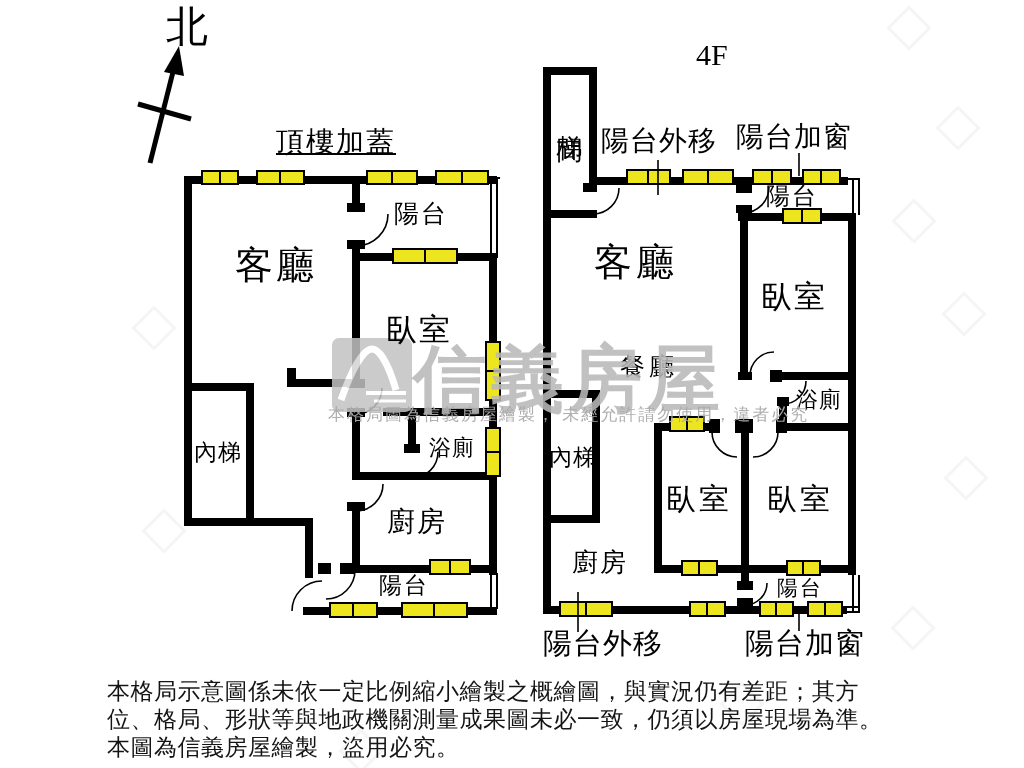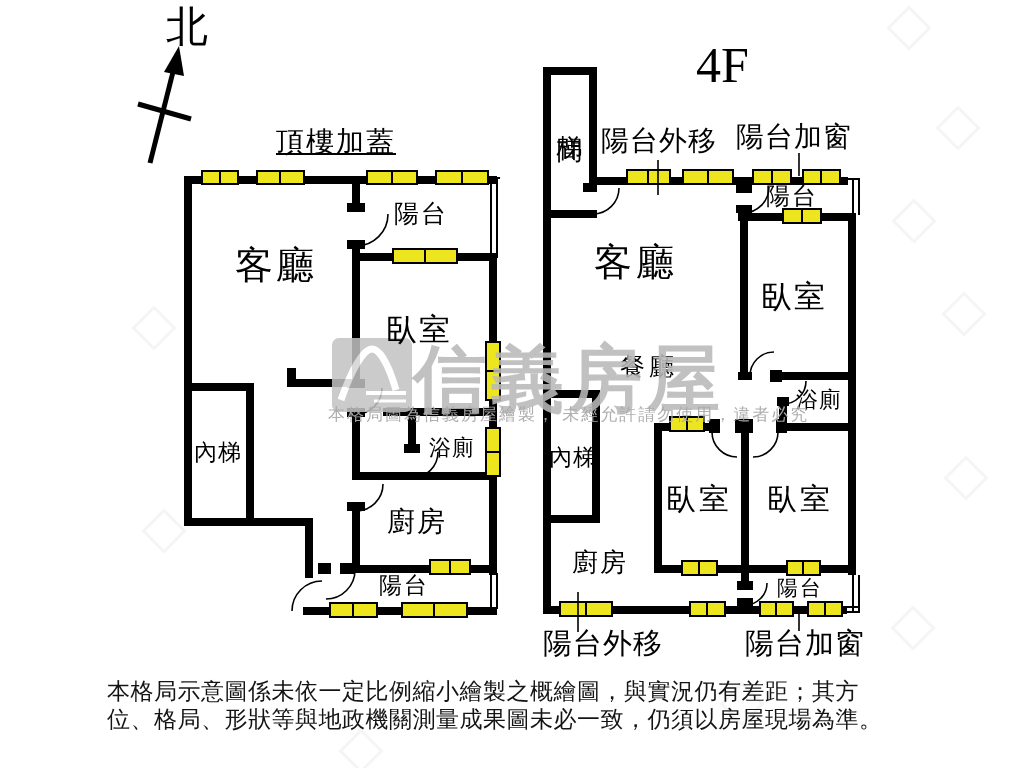--- a/index.html
+++ b/index.html
@@ -223,21 +223,21 @@
 
   <div class="lbl" style="left:276px;top:128px;font-size:28px;letter-spacing:2px;text-decoration:underline;">頂樓加蓋</div>
   <div class="lbl" style="left:235px;top:246px;font-size:38px;letter-spacing:3px;">客廳</div>
   <div class="lbl" style="left:394px;top:201px;font-size:25px;letter-spacing:2px;">陽台</div>
   <div class="lbl" style="left:386px;top:314px;font-size:31px;letter-spacing:2px;">臥室</div>
   <div class="lbl" style="left:194px;top:441px;font-size:23px;letter-spacing:1px;">內梯</div>
   <div class="lbl" style="left:429px;top:437px;font-size:22px;letter-spacing:1px;">浴廁</div>
   <div class="lbl" style="left:387px;top:508px;font-size:28px;letter-spacing:2px;">廚房</div>
   <div class="lbl" style="left:379px;top:574px;font-size:23px;letter-spacing:2px;">陽台</div>
 
-  <div class="lbl" style="left:696px;top:40px;font-size:50px;">4F</div>
+  <div class="lbl" style="left:696px;top:40px;font-size:30px;">4F</div>
   <div class="lbl vert" style="left:556px;top:114px;font-size:26px;letter-spacing:4px;">梯間</div>
   <div class="lbl" style="left:601px;top:127px;font-size:28px;letter-spacing:1px;">陽台外移</div>
   <div class="lbl" style="left:736px;top:123px;font-size:28px;letter-spacing:1px;">陽台加窗</div>
   <div class="lbl" style="left:766px;top:184px;font-size:24px;letter-spacing:2px;">陽台</div>
   <div class="lbl" style="left:594px;top:243px;font-size:38px;letter-spacing:4px;">客廳</div>
   <div class="lbl" style="left:761px;top:281px;font-size:31px;letter-spacing:2px;">臥室</div>
   <div class="lbl" style="left:612px;top:354px;font-size:25px;letter-spacing:4px;margin-left:8px;">餐廳</div>
   <div class="lbl" style="left:796px;top:389px;font-size:22px;letter-spacing:1px;">浴廁</div>
   <div class="lbl" style="left:549px;top:446px;font-size:23px;letter-spacing:1px;">內梯</div>
   <div class="lbl" style="left:666px;top:484px;font-size:30px;letter-spacing:3px;">臥室</div>
@@ -248,15 +248,16 @@
   <div class="lbl" style="left:745px;top:629px;font-size:29px;letter-spacing:1px;">陽台加窗</div>
 
   <div id="watermark">
     <div id="wm-brand">信義房屋</div>
     <div id="wm-notice">本格局圖為信義房屋繪製， 未經允許請勿使用，違者必究</div>
   </div>
 
   <div id="disclaimer">
     <div>本格局示意圖係未依一定比例縮小繪製之概繪圖，與實況仍有差距；其方</div>
     <div>位、格局、形狀等與地政機關測量成果圖未必一致，仍須以房屋現場為準。</div>
+    <div>本圖為信義房屋繪製，盜用必究。</div>
   </div>
 
 </div>
 
 </body></html>

